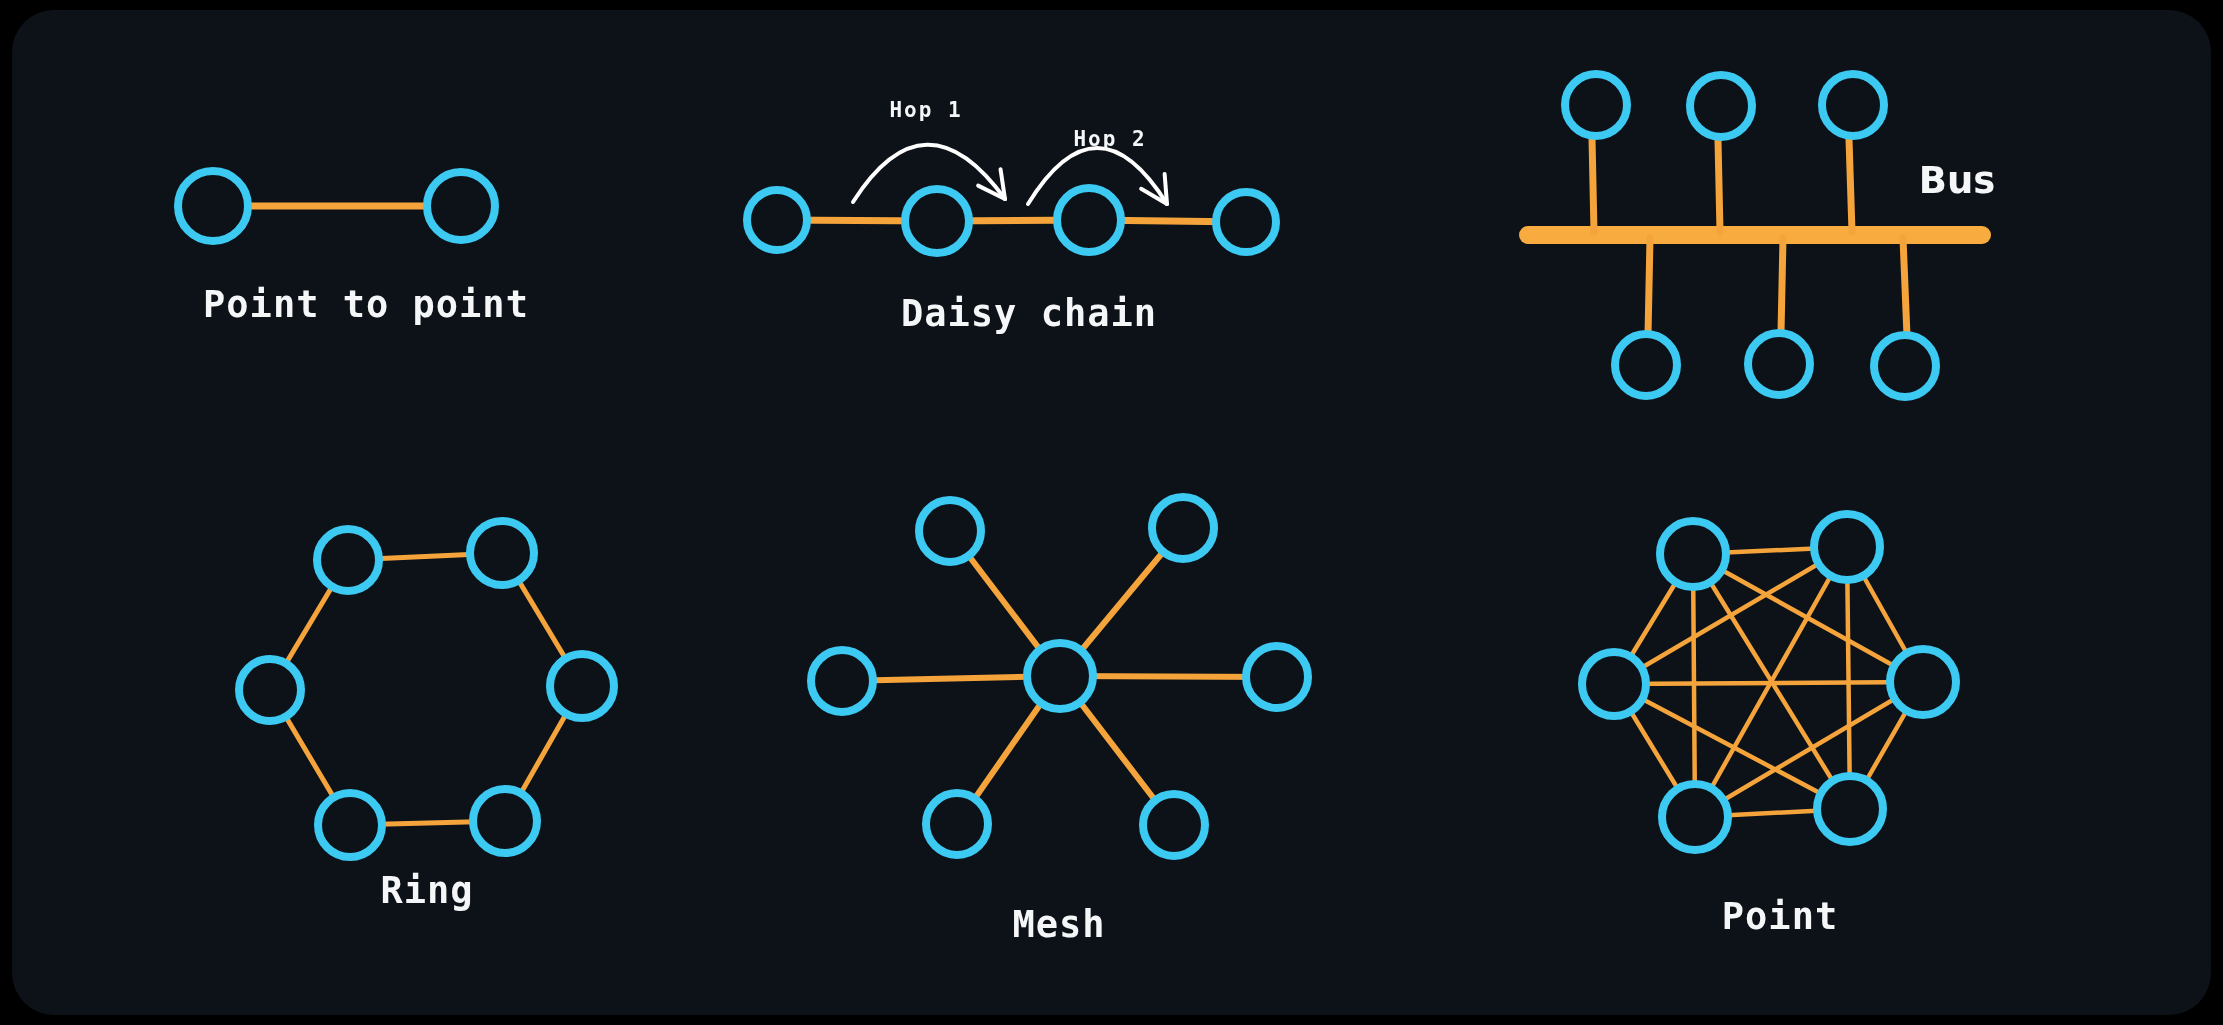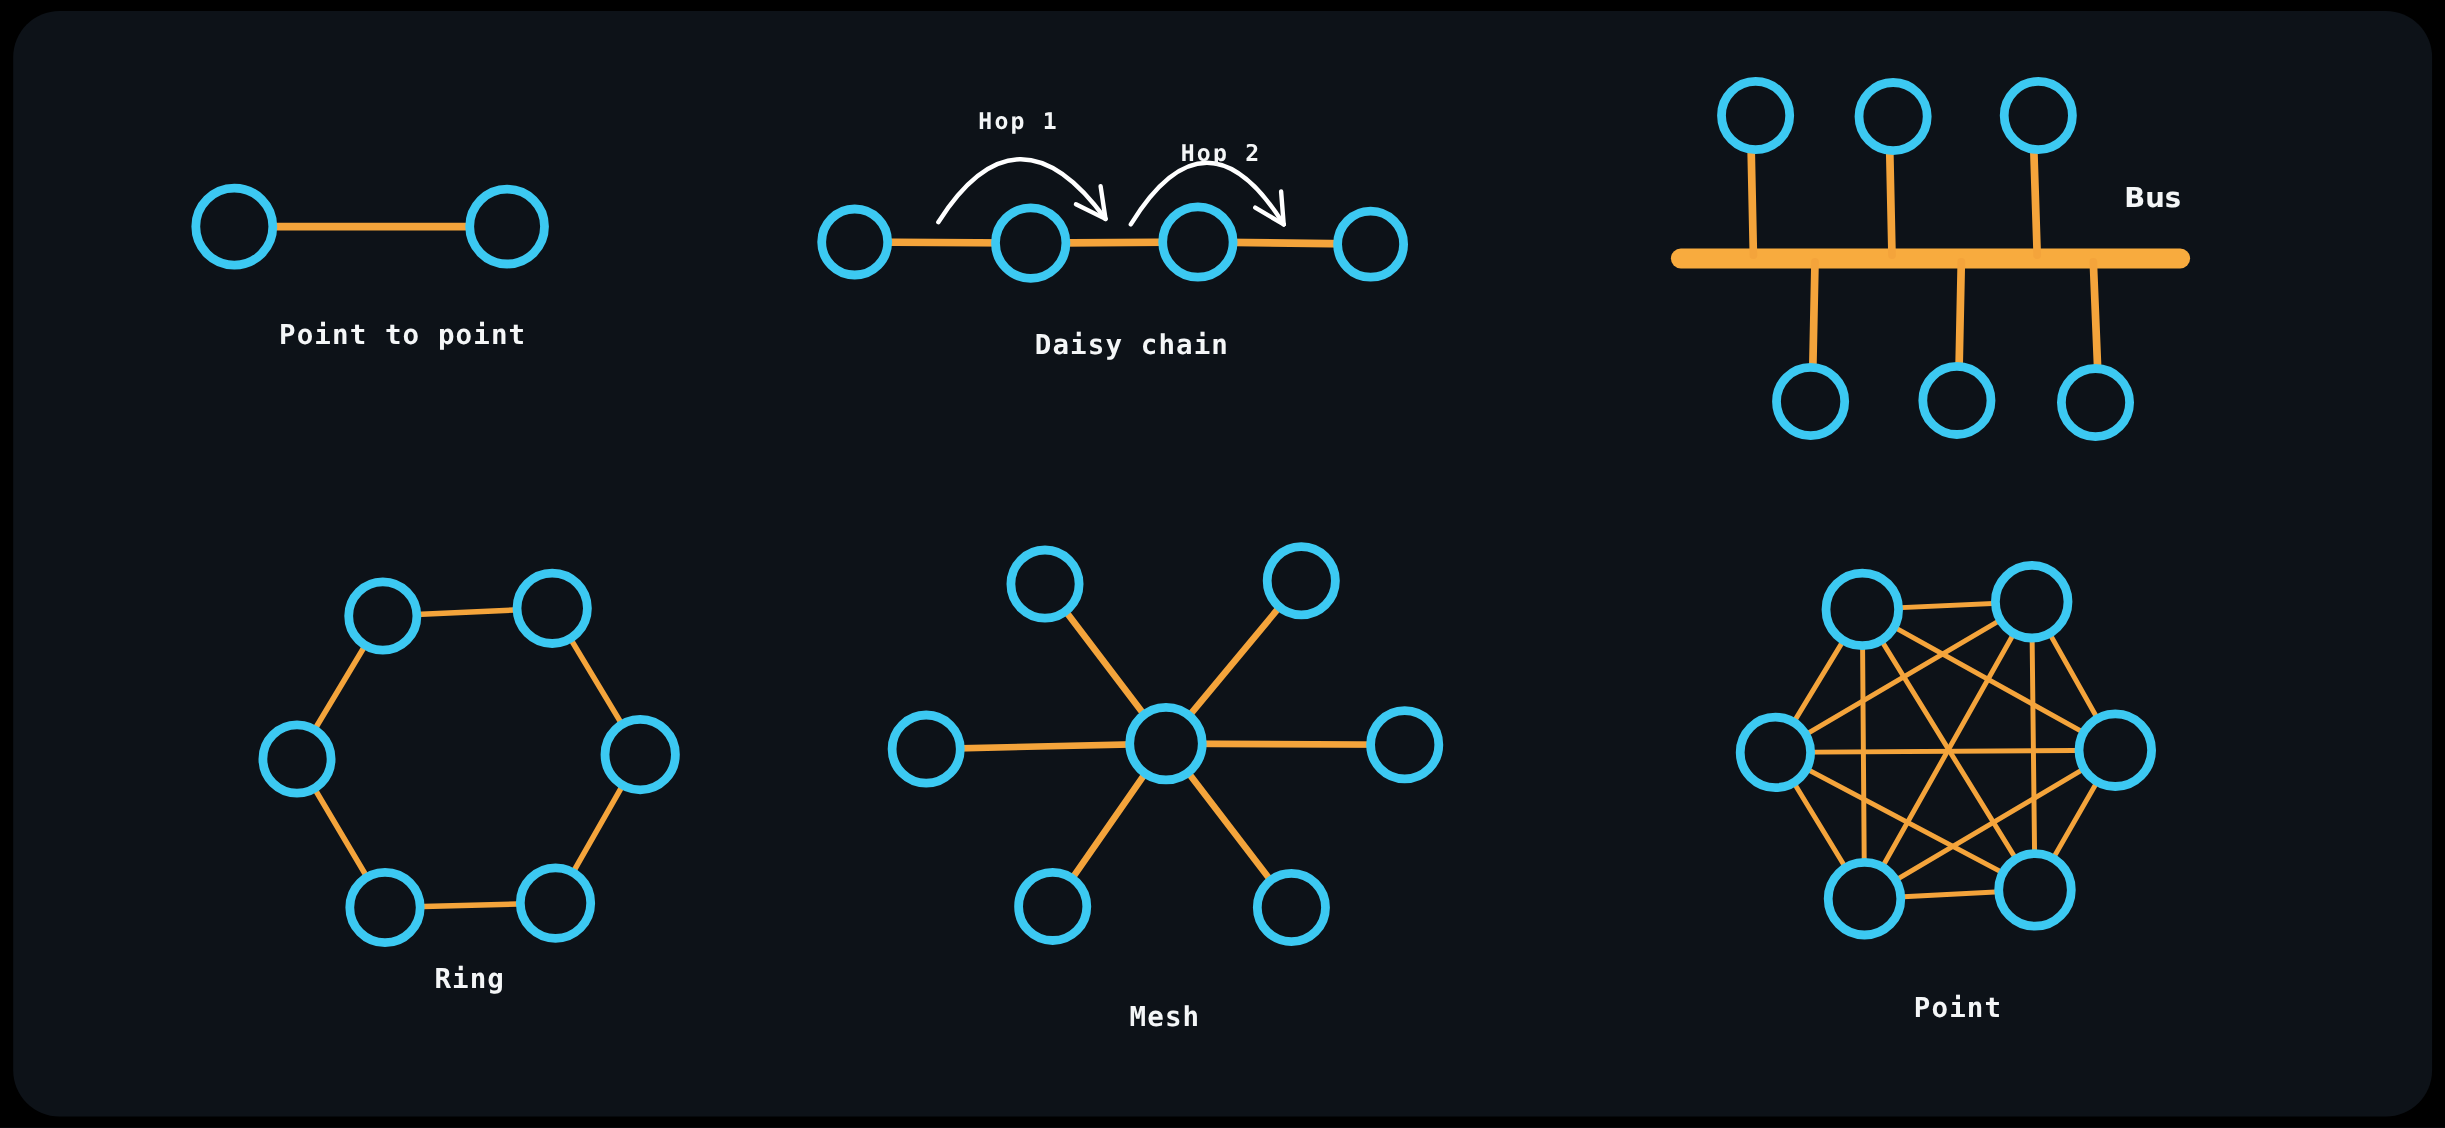--- a/index.html
+++ b/index.html
@@ -18,21 +18,21 @@
     border-radius:42px;
   }
   #scene{
     position:absolute;left:0;top:0;
   }
   .dlabel{
     position:absolute;
     transform:translate(-50%,-50%);
     color:#f4f6f7;
     font-weight:700;
-    font-size:25px;
+    font-size:37px;
     letter-spacing:1px;
     white-space:nowrap;
     user-select:none;
   }
   .hop{font-size:21px;letter-spacing:2px;}
   .bus-label{font-family:"DejaVu Sans", sans-serif;letter-spacing:0;}
   
   .lbl-p2p  {left:366px;  top:304px;}
   .lbl-daisy{left:1029px; top:313px;}
   .lbl-hop1 {left:926px;  top:110px;}

